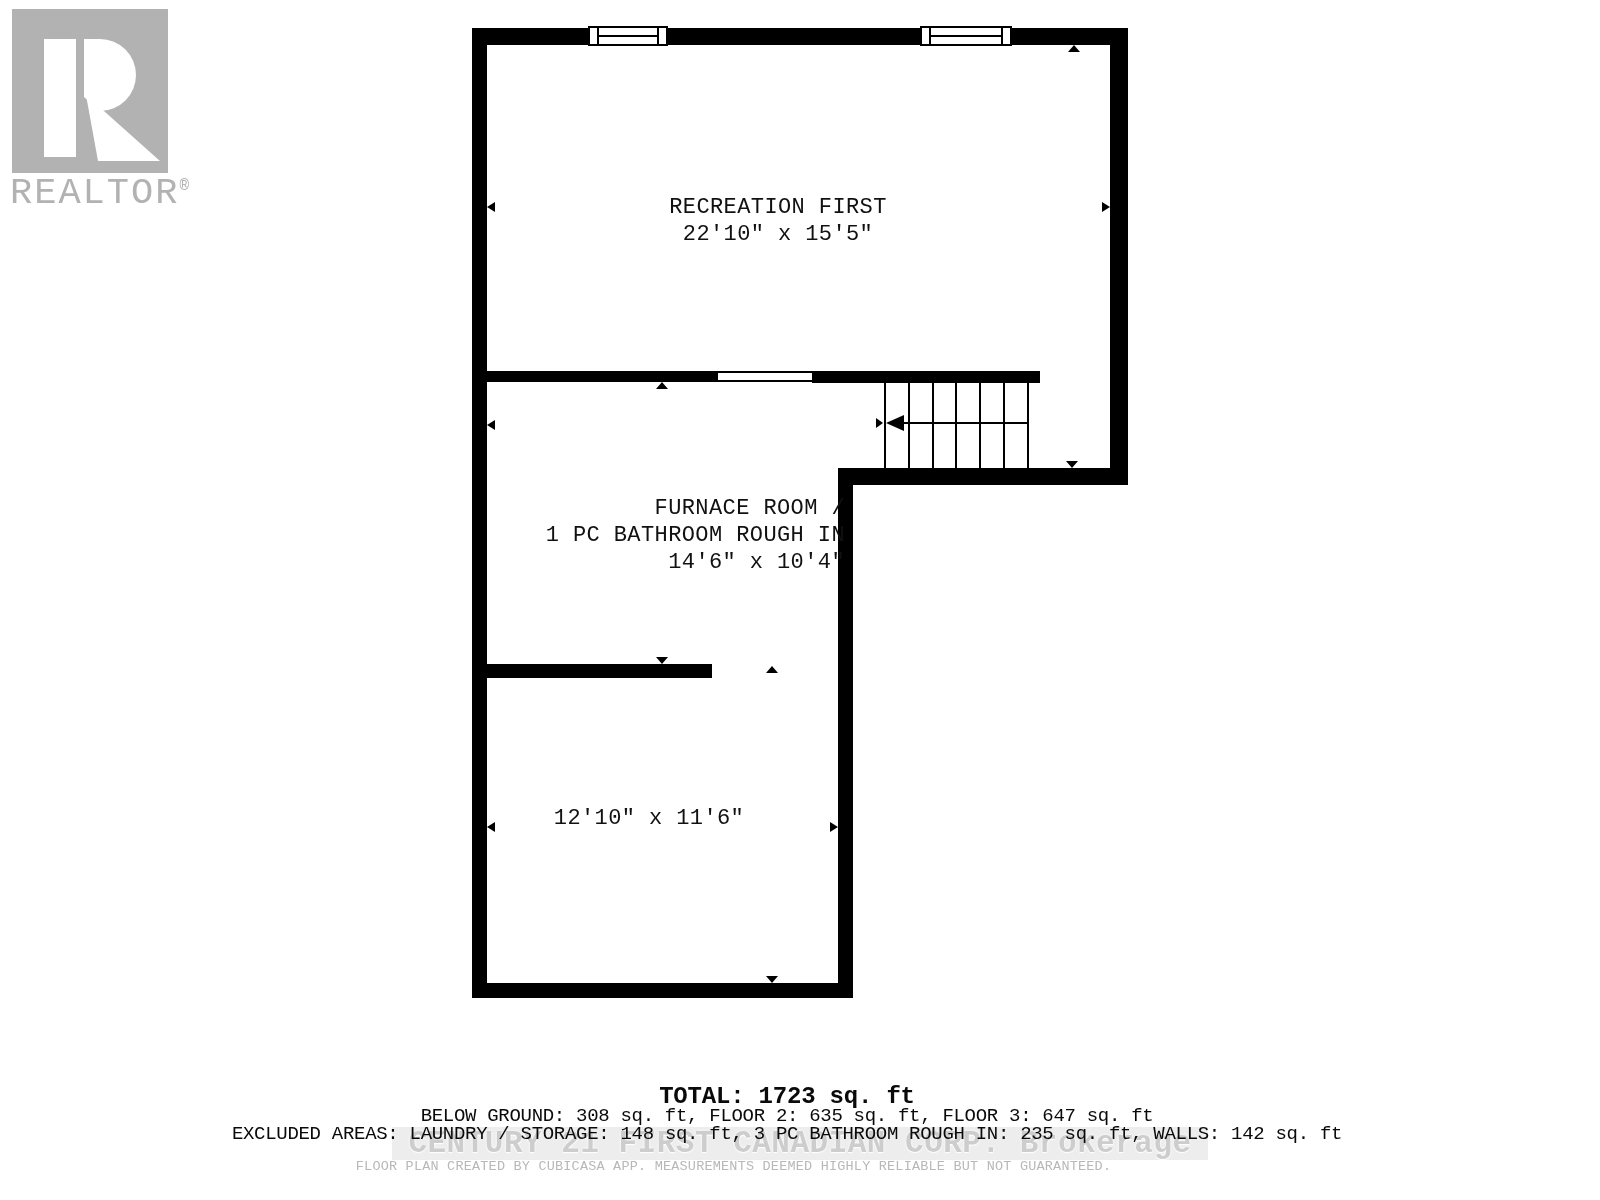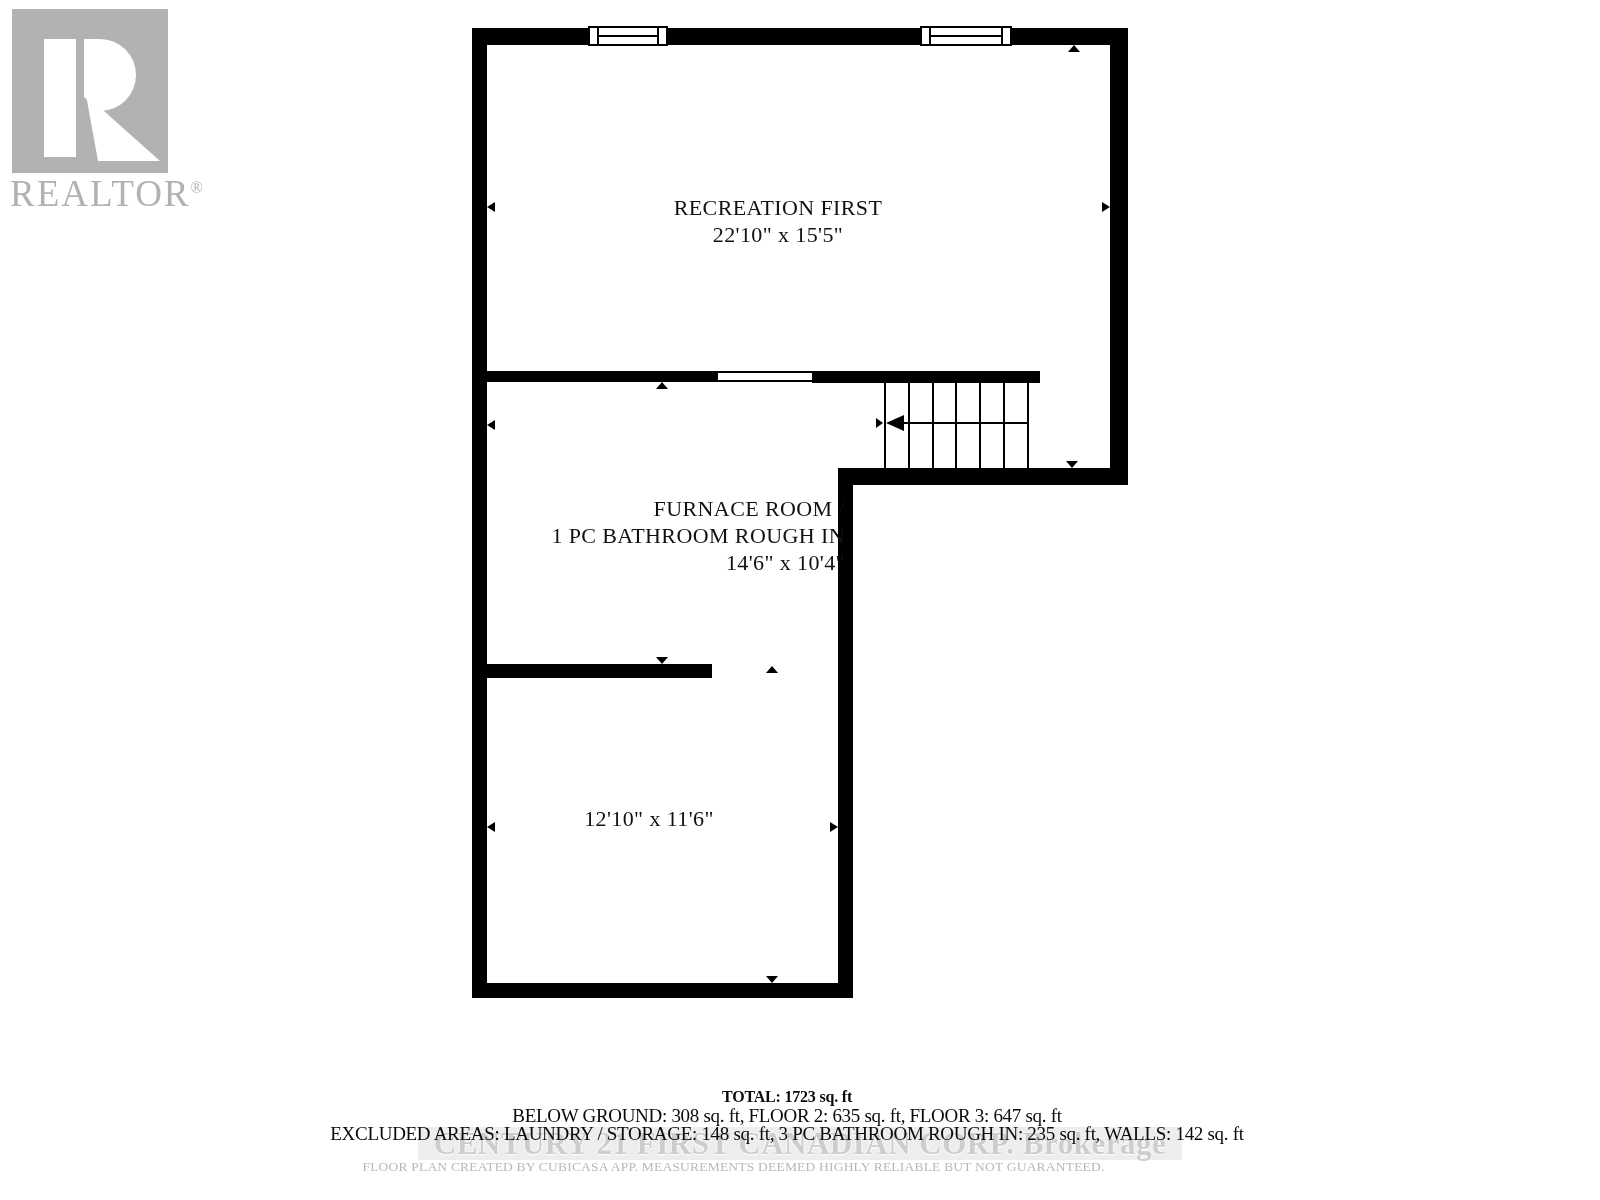--- a/index.html
+++ b/index.html
@@ -1,17 +1,17 @@
 <!DOCTYPE html>
 <html><head>
 <meta charset="utf-8">
 <style>
   html,body{margin:0;padding:0;background:#fff;}
   .page{position:relative;width:1600px;height:1200px;background:#fff;overflow:hidden;
-        font-family:Liberation Serif, serif;color:#0a0a0a;}
+        font-family:Liberation Mono, monospace;color:#0a0a0a;}
 
   
   .logo{position:absolute;left:12px;top:9px;}
   .logo-text{position:absolute;left:10px;top:172px;font-size:37px;color:#b2b2b2;
              letter-spacing:2px;font-weight:400;white-space:nowrap;}
   .logo-text .reg{font-size:16px;vertical-align:super;letter-spacing:0;}
 
   
   .wall{position:absolute;background:#000;}
   .w-top{left:472px;top:28px;width:656px;height:17px;}
@@ -46,21 +46,21 @@
 
   
   .room-label{position:absolute;width:400px;text-align:center;font-size:22px;line-height:27px;
               color:#111;letter-spacing:.4px;}
   .lbl-rec{left:578px;top:194px;}
   .lbl-furnace{left:445px;top:495px;text-align:right;}
   .lbl-laundry{left:449px;top:805px;}
 
   
   .summary{position:absolute;left:200px;top:1086px;width:1174px;text-align:center;z-index:3;}
-  .summary .total{font-size:16px;font-weight:bold;line-height:21px;letter-spacing:-.2px;}
+  .summary .total{font-size:24px;font-weight:bold;line-height:21px;letter-spacing:-.2px;}
   .summary .line{font-size:19px;line-height:18px;letter-spacing:-.3px;}
   .watermark-row{position:absolute;left:0;top:1127px;width:1600px;text-align:center;z-index:1;}
   .watermark{display:inline-block;background:#ededed;color:#cdcdcd;font-size:31px;font-weight:600;
              line-height:33px;padding:0 16px;white-space:nowrap;letter-spacing:.5px;
              text-shadow:0 0 3px #fff,0 1px 1px #fff;}
   .credit{position:absolute;left:0;top:1159px;width:1467px;text-align:center;z-index:3;
           font-size:13.5px;color:#b8b8b8;letter-spacing:.2px;}
 </style>
 </head>
 <body>

